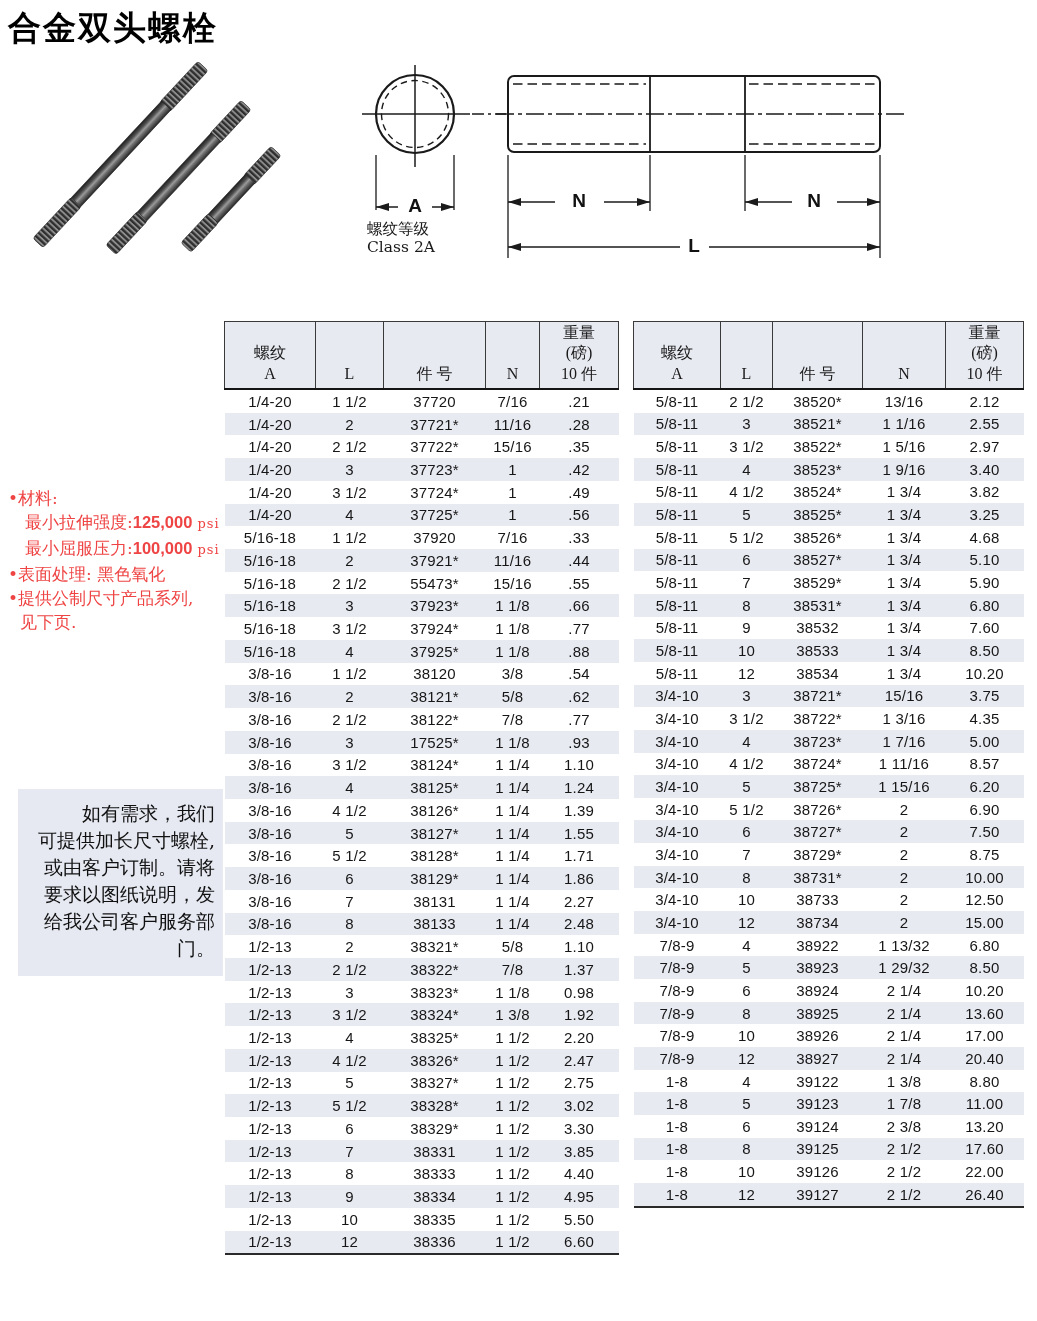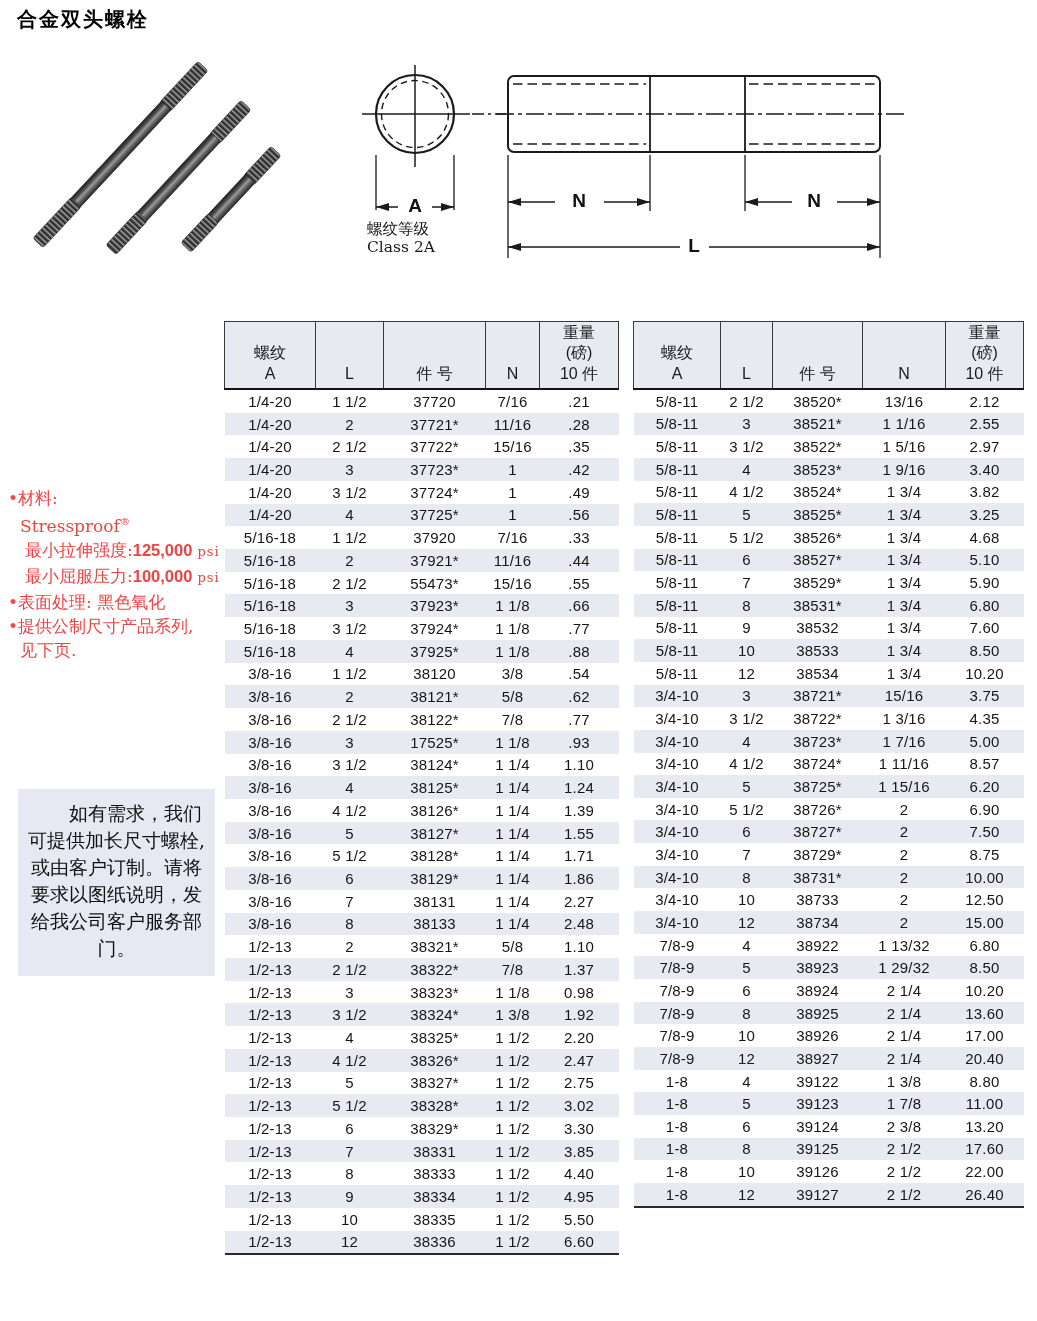--- a/index.html
+++ b/index.html
@@ -1,48 +1,48 @@
 <!DOCTYPE html>
 <html><head>
 <meta charset="utf-8">
 <style>
   html,body{margin:0;padding:0;background:#fff;}
   .page{position:relative;width:1037px;height:1321px;background:#ffffff;overflow:hidden;
         font-family:"Liberation Sans",sans-serif;color:#161616;}
 
   
-  .title{position:absolute;left:17px;top:6px;font-size:20px;font-weight:bold;
+  .title{position:absolute;left:8px;top:6px;font-size:33px;font-weight:bold;
          letter-spacing:2px;color:#000;font-family:"DejaVu Sans","Liberation Sans",sans-serif;}
 
   
   .photo-svg{position:absolute;left:6px;top:52px;}
   .draw-svg{position:absolute;left:348px;top:58px;}
   .draw-label{font-family:"DejaVu Serif","Liberation Serif",serif;font-size:15.5px;fill:#1a1a1a;}
   .dim-label{font-family:"Liberation Sans",sans-serif;font-weight:bold;font-size:19px;fill:#111;}
 
   
   .specs{position:absolute;left:8px;top:486px;width:214px;
          font-family:"DejaVu Serif","Liberation Serif",serif;font-size:17px;color:#ef4444;}
   .specs .ln{line-height:24px;white-space:nowrap;}
   .specs .i1{padding-left:12px;}
   .specs .i2{padding-left:17px;}
   .specs .num{font-family:"Liberation Sans",sans-serif;font-weight:bold;font-size:16.5px;}
   .specs .unit{font-size:13px;letter-spacing:1px;}
   .specs sup{font-size:10px;}
 
   .note-box{position:absolute;left:18px;top:789px;width:181px;min-height:141px;
-            background:#e6e9f2;padding:11px 8px 14px 8px;
+            background:#e6e9f2;padding:11px 8px 14px 16px;
             font-family:"DejaVu Serif","Liberation Serif",serif;font-size:19px;
-            line-height:27px;color:#101010;text-indent:2em;text-align:center;}
+            line-height:27px;color:#101010;text-indent:2em;text-align:right;}
 
   
   table.t{position:absolute;border-collapse:collapse;table-layout:fixed;
           border-bottom:2.6px solid #2a2a2a;background:#fff;}
   table.t thead th{background:#e8eaf2;border-top:1.6px solid #3a3a3a;border-left:1.2px solid #3a3a3a;
-          font-family:Liberation Sans, sans-serif;font-weight:400;font-size:16px;
+          font-family:Liberation Serif, serif;font-weight:400;font-size:16px;
           color:#1a1a1a;vertical-align:bottom;text-align:center;
           padding:0 0 4px 0;height:62px;line-height:1.28;}
   table.t thead th:last-child{border-right:1.2px solid #3a3a3a;}
   table.t thead tr{border-bottom:2.6px solid #141414;}
   table.t tbody td{text-align:center;font-size:15px;height:22.72px;padding:0;
           white-space:nowrap;color:#161616;letter-spacing:0.2px;}
   table.t tbody tr.shaded{background:#e8eaf2;}
   #table-right tbody td{height:22.66px;}
 </style>
 </head>
@@ -132,21 +132,20 @@
     <text class="dim-label" x="67" y="149" text-anchor="middle" dominant-baseline="middle">A</text>
     <text class="dim-label" x="231" y="144" text-anchor="middle" dominant-baseline="middle">N</text>
     <text class="dim-label" x="466" y="144" text-anchor="middle" dominant-baseline="middle">N</text>
     <text class="dim-label" x="346" y="189" text-anchor="middle" dominant-baseline="middle">L</text>
     <text class="draw-label" x="19" y="176">螺纹等级</text>
     <text class="draw-label" x="19" y="194">Class 2A</text>
   </svg>
 
   <div class="specs">
     <div class="ln">•材料:</div>
-    <div class="ln i1"><span>Stressproof</span><sup>®</sup></div>
     <div class="ln i2"><span>最小拉伸强度:</span><span class="num">125,000</span><span class="unit"> psi</span></div>
     <div class="ln i2"><span>最小屈服压力:</span><span class="num">100,000</span><span class="unit"> psi</span></div>
     <div class="ln">•表面处理: 黑色氧化</div>
     <div class="ln">•提供公制尺寸产品系列,</div>
     <div class="ln i1">见下页.</div>
   </div>
 
   <div class="note-box">如有需求，我们可提供加长尺寸螺栓,或由客户订制。请将要求以图纸说明，发给我公司客户服务部门。</div>
 
   <table class="t" id="table-left" style="left:224px;top:321px;width:394px;">

